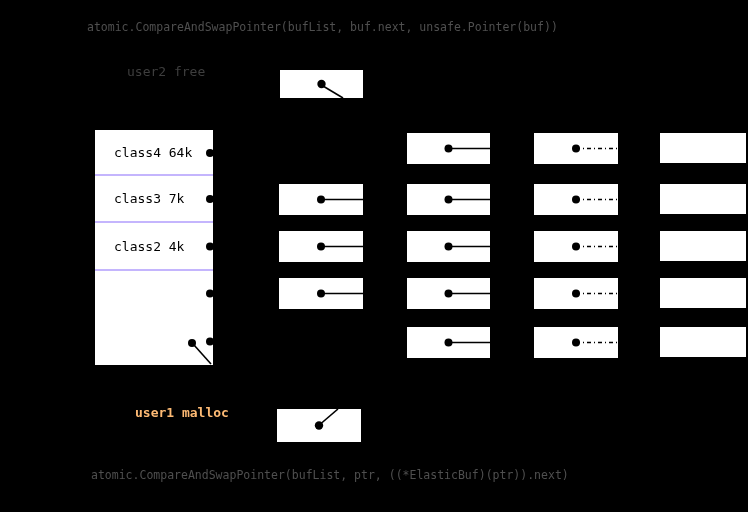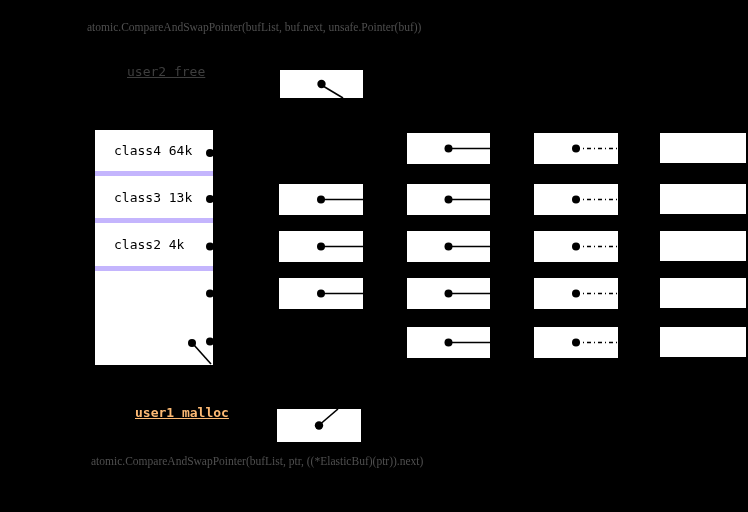--- a/index.html
+++ b/index.html
@@ -3,34 +3,34 @@
 <meta charset="utf-8">
 <style>
   html,body{margin:0;padding:0;}
   body{
     width:748px;height:512px;position:relative;overflow:hidden;
     background:#000;
     font-family:"DejaVu Sans Mono","Liberation Mono",monospace;
   }
   .code{
     position:absolute;color:#4f4f4f;font-size:11.5px;line-height:14px;
-    white-space:pre;letter-spacing:0px;font-family:Liberation Serif, serif;
+    white-space:pre;letter-spacing:0px;
   }
   .actor-label{
-    position:absolute;font-size:13px;line-height:15px;white-space:pre;text-decoration:underline;
+    position:absolute;font-size:13px;line-height:15px;white-space:pre;
   }
   .label-col{
     position:absolute;left:95px;top:130px;width:118px;height:235px;
     background:#fff;
   }
   .label-row{
     position:relative;box-sizing:border-box;display:flex;align-items:center;
     padding-left:19px;font-size:13px;color:#000;
   }
-  .label-row.divided{border-bottom:5px solid #c4b5fd;align-items:center;}
+  .label-row.divided{border-bottom:2px solid #c4b5fd;align-items:center;}
   .pbox{position:absolute;background:#fff;}
   .pbox svg{display:block;}
   .col-overlay{position:absolute;left:0;top:0;}
 </style>
 </head>
 <body>
 
 <div class="code" style="left:87px;top:20px">atomic.CompareAndSwapPointer(bufList, buf.next, unsafe.Pointer(buf))</div>
 
 <div class="actor-label" style="left:127px;top:64px;color:#3e3e3e">user2 free</div>
@@ -40,21 +40,21 @@
     <circle cx="41.5" cy="14" r="4.2" fill="#000"></circle>
     <line x1="43" y1="16" x2="63" y2="28" stroke="#000" stroke-width="1.6"></line>
   </svg>
 </div>
 
 <div class="label-col">
   <div class="label-row divided" style="height:46px">
     <span>class4 64k</span>
   </div>
   <div class="label-row divided" style="height:47px">
-    <span>class3 13k</span>
+    <span>class3 7k</span>
   </div>
   <div class="label-row divided" style="height:48px">
     <span>class2 4k</span>
   </div>
 
   <svg class="col-overlay" width="118" height="235">
     <circle cx="115" cy="23" r="4" fill="#000"></circle>
     <circle cx="115" cy="69" r="4" fill="#000"></circle>
     <circle cx="115" cy="116.5" r="4" fill="#000"></circle>
     <circle cx="115" cy="163.5" r="4" fill="#000"></circle>
@@ -153,13 +153,13 @@
 
 <div class="actor-label" style="left:135px;top:405px;color:#fdba74;font-weight:bold">user1 malloc</div>
 
 <div class="pbox" style="left:277px;top:409px;width:84px;height:33px">
   <svg width="84" height="33">
     <circle cx="42" cy="16.5" r="4.2" fill="#000"></circle>
     <line x1="44" y1="14.5" x2="61" y2="0" stroke="#000" stroke-width="1.6"></line>
   </svg>
 </div>
 
-<div class="code" style="left:91px;top:454px">atomic.CompareAndSwapPointer(bufList, ptr, ((*ElasticBuf)(ptr)).next)</div>
+<div class="code" style="left:91px;top:468px">atomic.CompareAndSwapPointer(bufList, ptr, ((*ElasticBuf)(ptr)).next)</div>
 
 </body></html>

